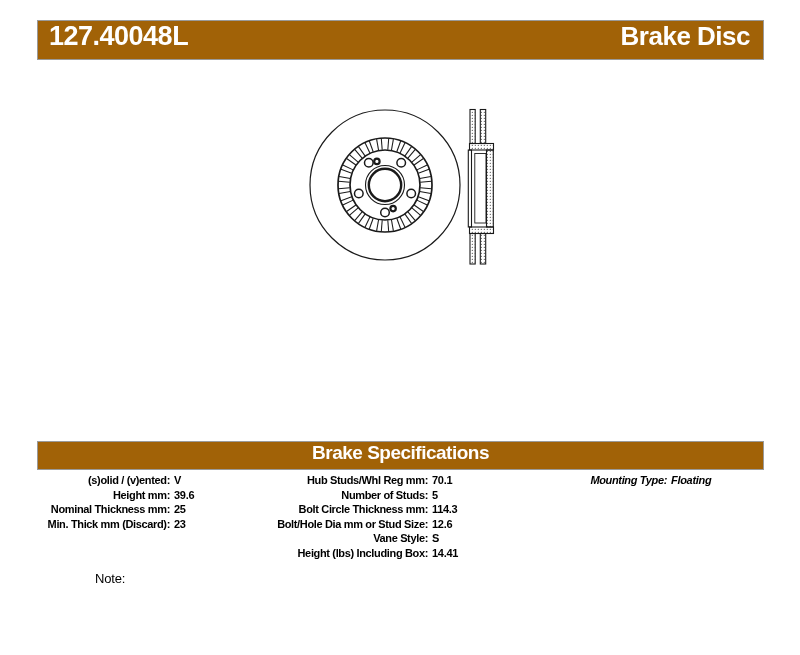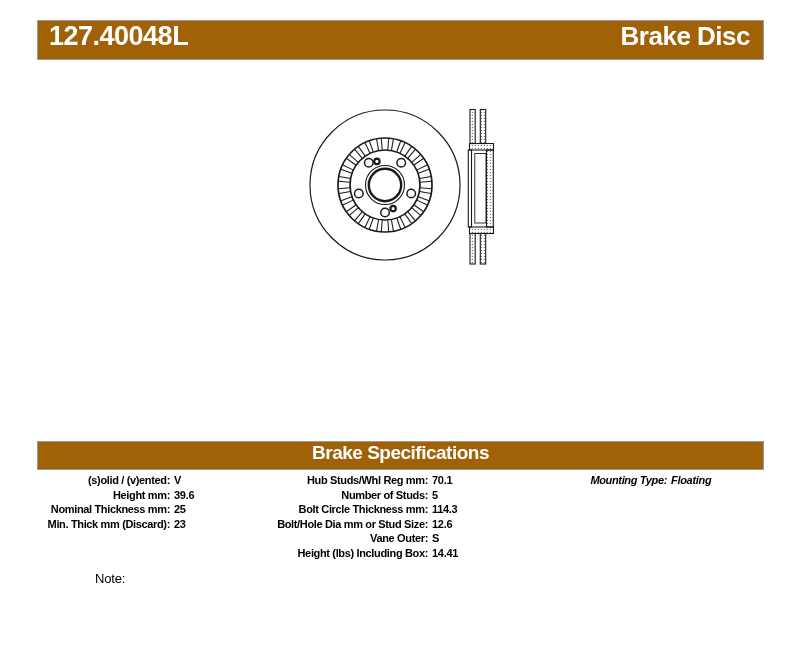--- a/index.html
+++ b/index.html
@@ -179,21 +179,21 @@
       </div>
     <div class="row">
         <span class="lbl">Bolt Circle Thickness mm:</span>
         <span class="val">114.3</span>
       </div>
     <div class="row">
         <span class="lbl">Bolt/Hole Dia mm or Stud Size:</span>
         <span class="val">12.6</span>
       </div>
     <div class="row">
-        <span class="lbl">Vane Outer:</span>
+        <span class="lbl">Vane Style:</span>
         <span class="val">S</span>
       </div>
     <div class="row">
         <span class="lbl">Height (lbs) Including Box:</span>
         <span class="val">14.41</span>
       </div>
   </div>
 
   <div class="spec-col col-right">
     <div class="row">

